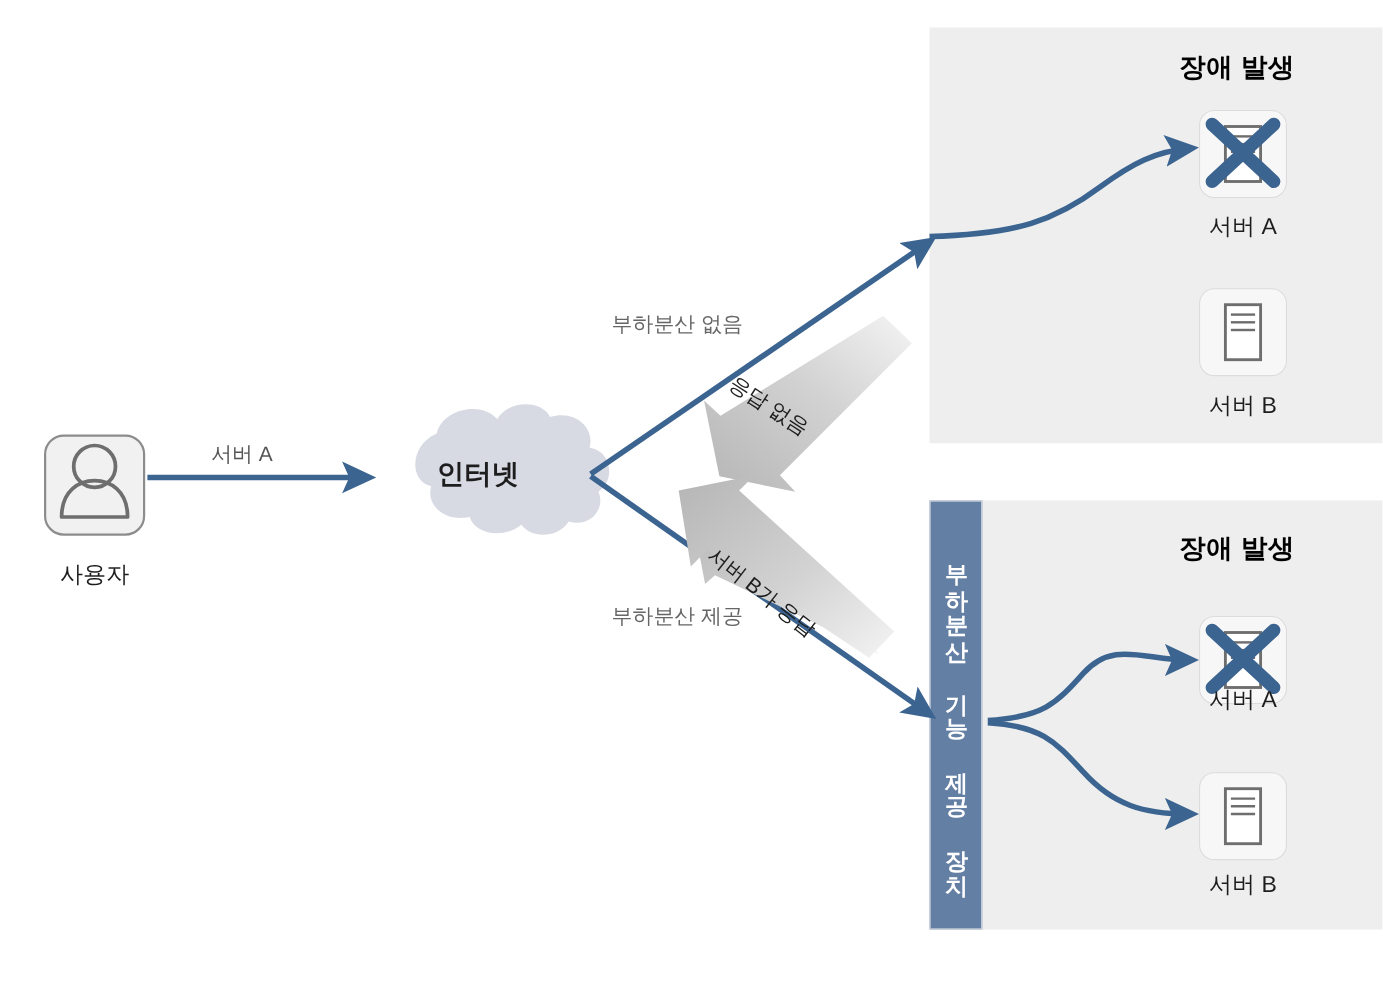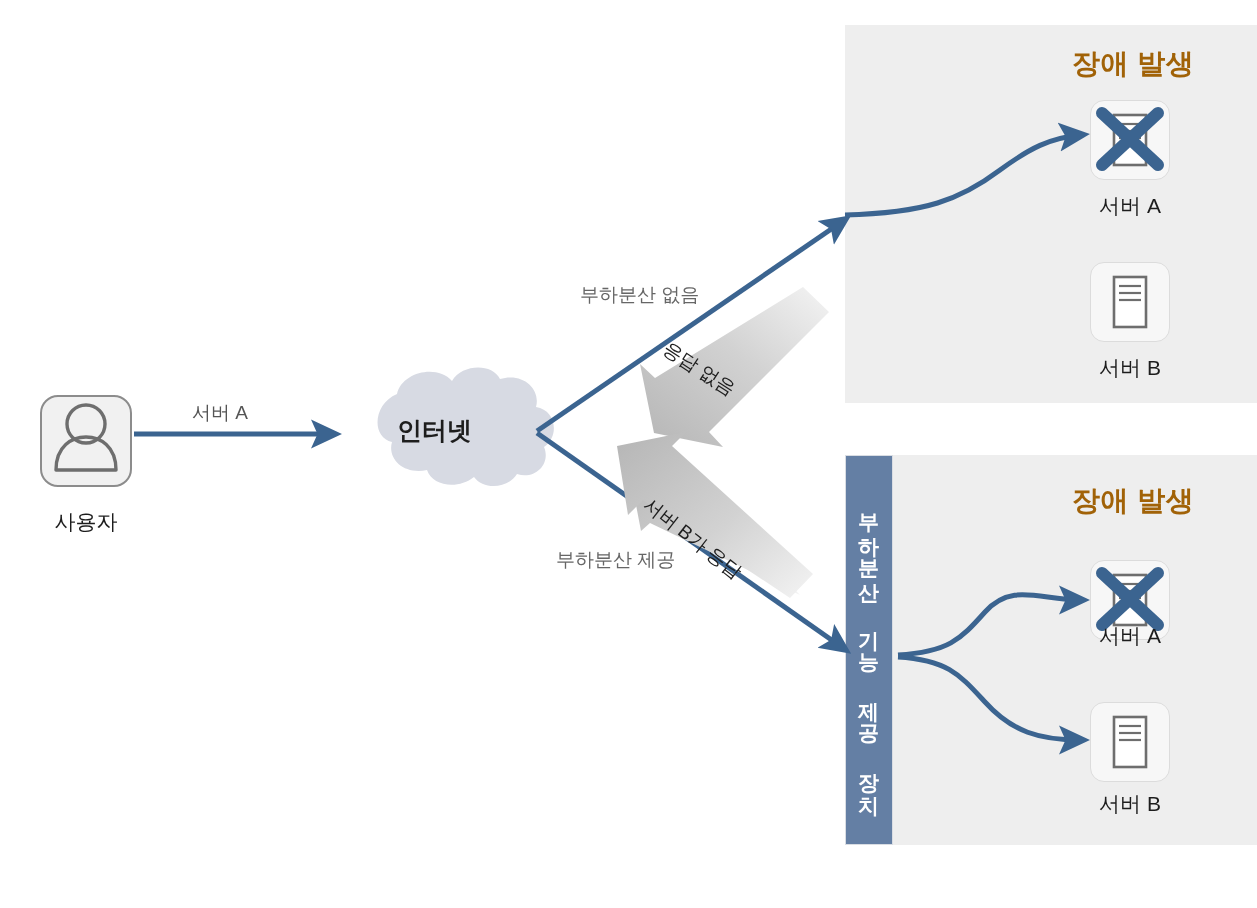--- a/index.html
+++ b/index.html
@@ -44,23 +44,23 @@
     font-weight: 700;
     letter-spacing: 2px;
     writing-mode: vertical-rl;
     text-orientation: upright;
     white-space: pre;
     line-height: 1;
   }
   
   .panel-heading {
     position: absolute;
-    font-size: 28px;
+    font-size: 24px;
     font-weight: 700;
-    color: #a16207;
+    color: #000000;
     letter-spacing: 0.5px;
     white-space: nowrap;
   }
   #heading-top    { left: 1072px; top: 45px; }
   #heading-bottom { left: 1072px; top: 482px; }
   
   .icon-box {
     position: absolute;
     width: 80px; height: 80px;
     border-radius: 14px;
@@ -97,21 +97,21 @@
     left: 20px; top: 508px; width: 132px;
   }
   
   .edge-label {
     position: absolute;
     font-size: 19px;
     color: #666666;
     white-space: nowrap;
   }
   #lbl-server-a { left: 192px; top: 400px; color: #555555; }
-  #lbl-no-lb    { left: 580px; top: 282px; }
+  #lbl-no-lb    { left: 556px; top: 282px; }
   #lbl-lb       { left: 556px; top: 547px; }
   .rot-label {
     position: absolute;
     font-size: 19px;
     color: #1d1d1d;
     white-space: nowrap;
     transform-origin: left top;
   }
   #lbl-no-resp {
     left: 672px; top: 336px;

